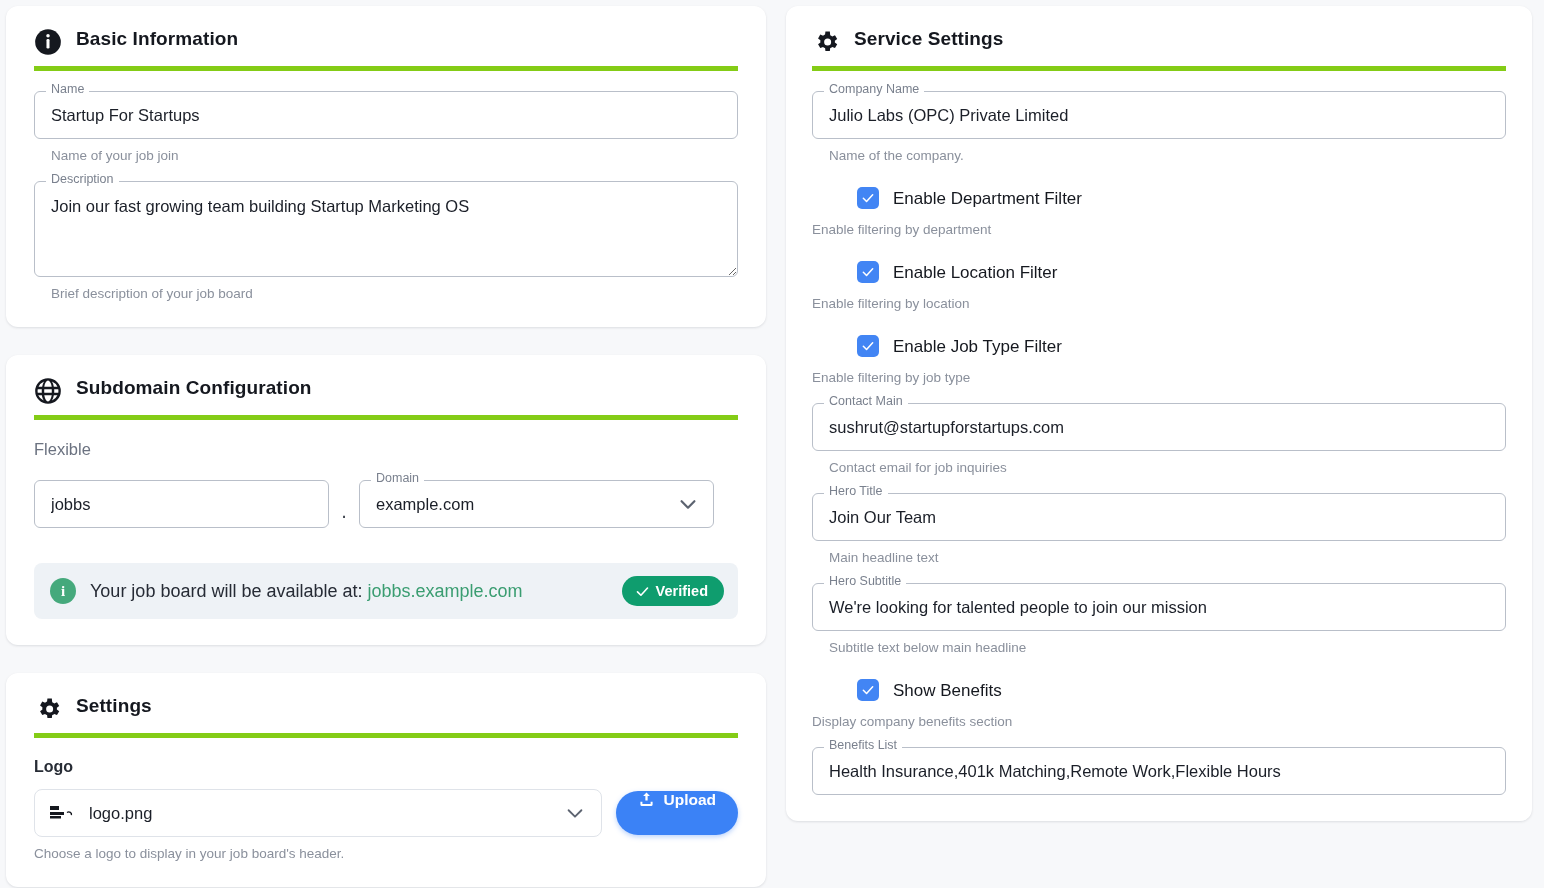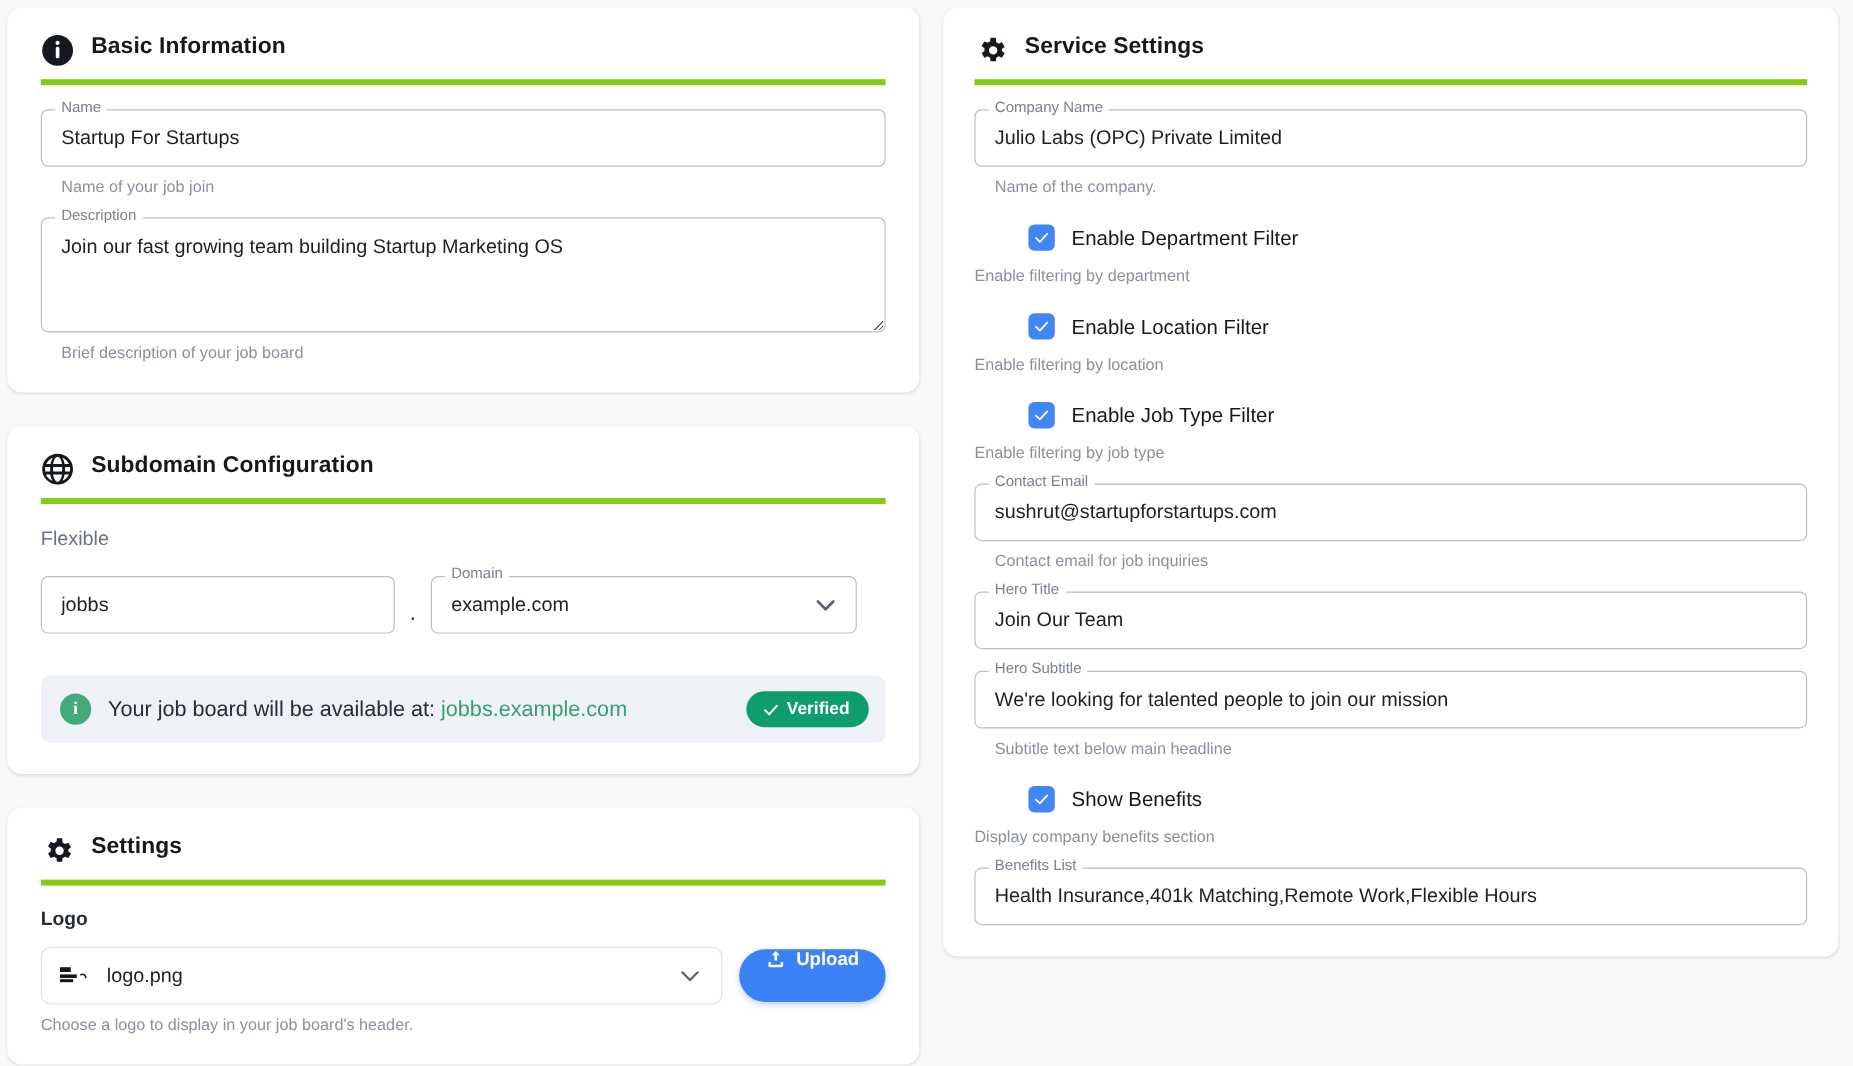--- a/index.html
+++ b/index.html
@@ -400,31 +400,32 @@
               <polyline points="4 12.5 9.5 18 20 6.5"></polyline>
             </svg>
         </span>
         <span class="cb-label">Enable Job Type Filter</span>
       </label>
       <div class="cb-helper">Enable filtering by job type</div>
 
       <div class="spacer-18"></div>
 
       <div class="field">
-        <span class="legend">Contact Email</span>
+        <span class="legend">Contact Main</span>
         <input class="ctl" type="text" value="sushrut@startupforstartups.com" style="">
       </div>
       <div class="helper">Contact email for job inquiries</div>
 
       <div class="spacer-18"></div>
 
       <div class="field">
         <span class="legend">Hero Title</span>
         <input class="ctl" type="text" value="Join Our Team" style="">
       </div>
+      <div class="helper">Main headline text</div>
 
       <div class="spacer-18"></div>
 
       <div class="field">
         <span class="legend">Hero Subtitle</span>
         <input class="ctl" type="text" value="We're looking for talented people to join our mission" style="">
       </div>
       <div class="helper">Subtitle text below main headline</div>
 
       <div class="spacer-24"></div>

